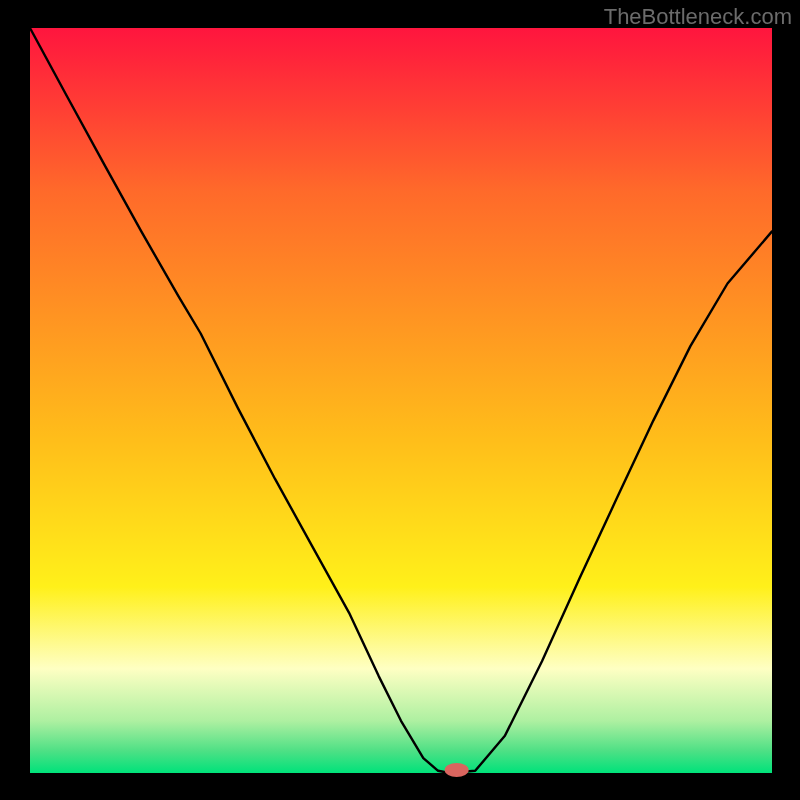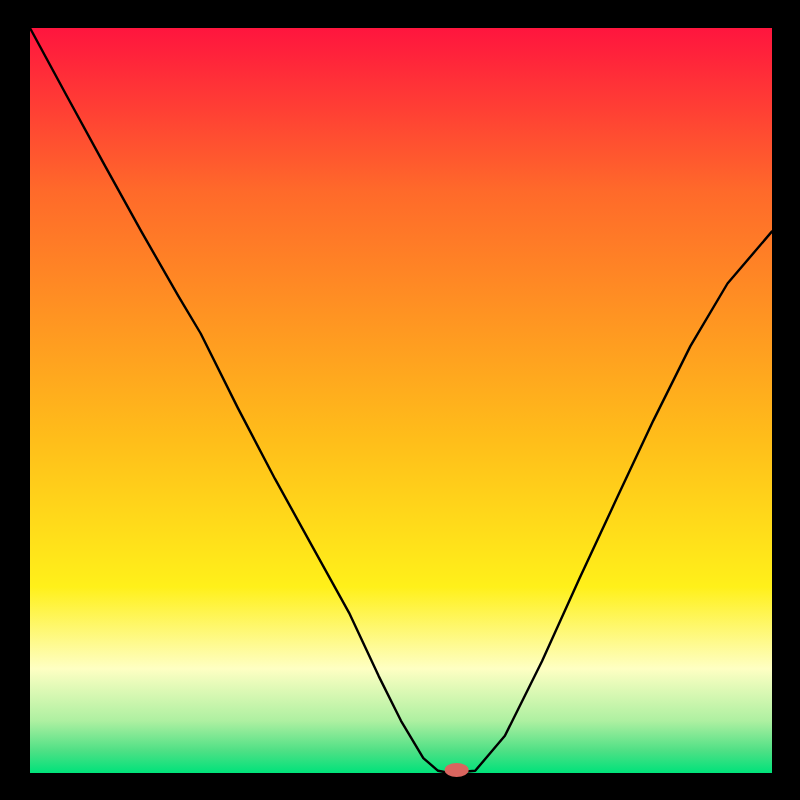--- a/index.html
+++ b/index.html
@@ -54,13 +54,14 @@
 
     <rect x="0" y="0" width="800" height="800" fill="#000"></rect>
 
     <rect id="plot-rect" x="30" y="28" width="742" height="745" fill="url(#bg-grad)"></rect>
 
     <path id="curve-path" d="M30.0 28.0 L67.1 96.5 L104.2 164.3 L141.3 231.4 L178.4 296.2 L200.7 333.5 L237.8 407.9 L274.9 478.7 L312.0 545.8 L349.1 612.8 L378.7 676.1 L401.0 720.8 L423.3 758.1 L438.1 770.8 L449.2 773.0 L475.2 770.8 L504.9 735.8 L542.0 661.3 L579.1 579.3 L616.2 499.6 L653.3 420.6 L690.4 346.1 L727.5 283.5 L772.0 231.4 " fill="none" stroke="#000000" stroke-width="2.4" stroke-linejoin="round" stroke-linecap="round"></path>
 
     <ellipse id="marker" cx="456.65" cy="770.02" rx="12" ry="7" fill="#d9655f"></ellipse>
   </svg>
 
+  <div class="watermark">TheBottleneck.com</div>
 </div>
 
 </body></html>

